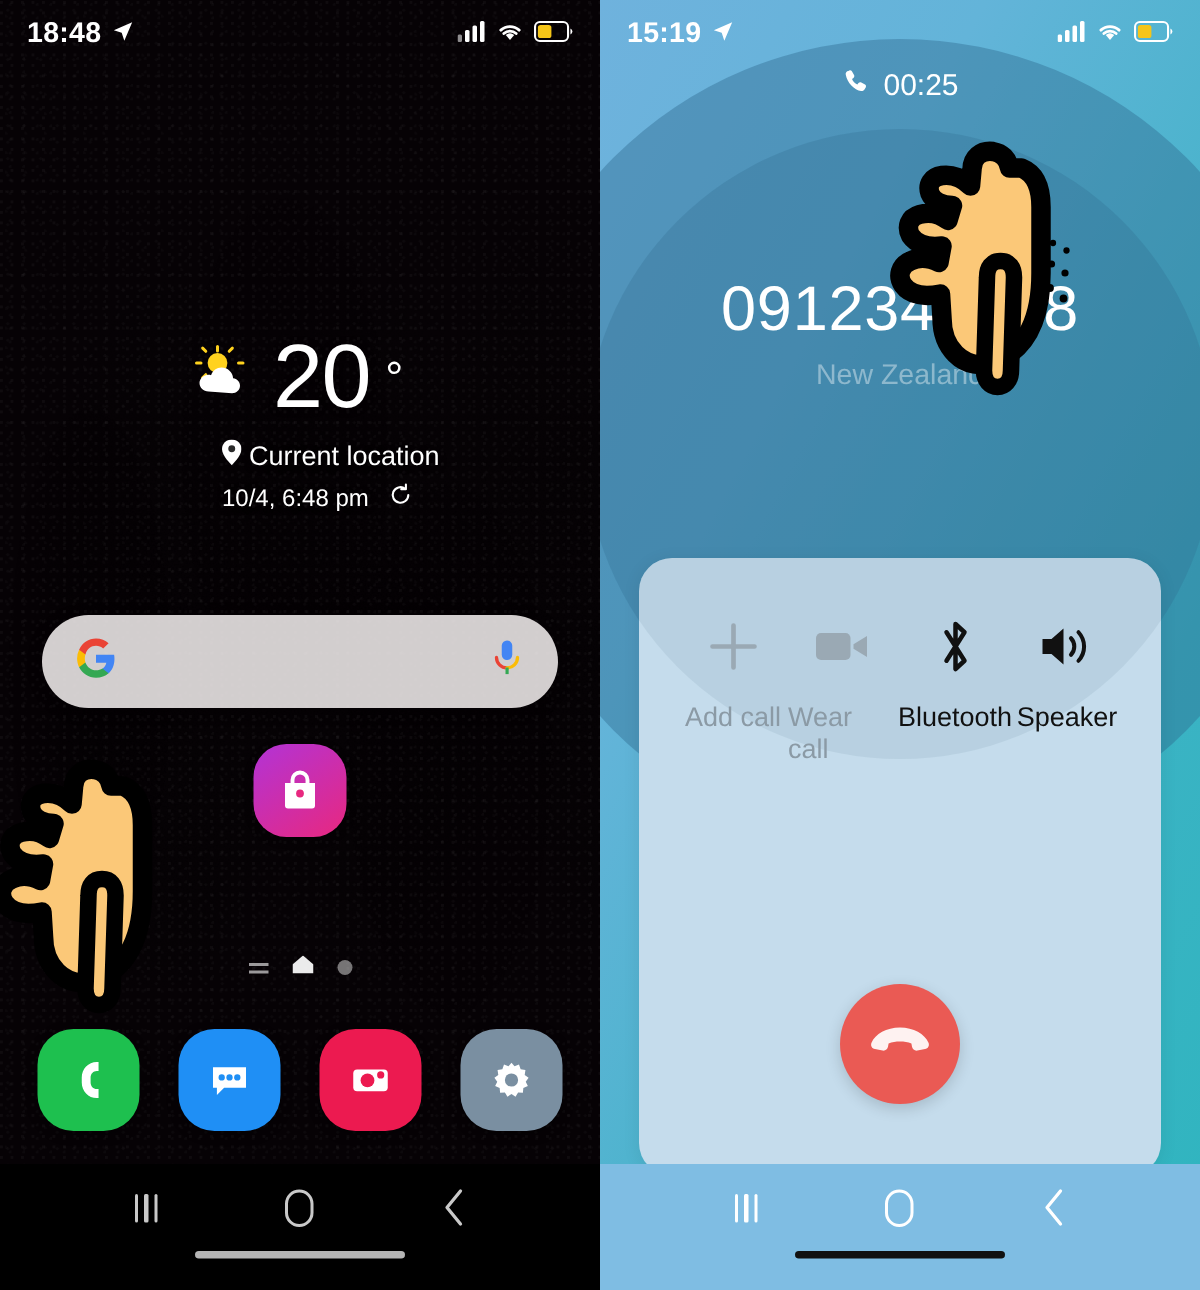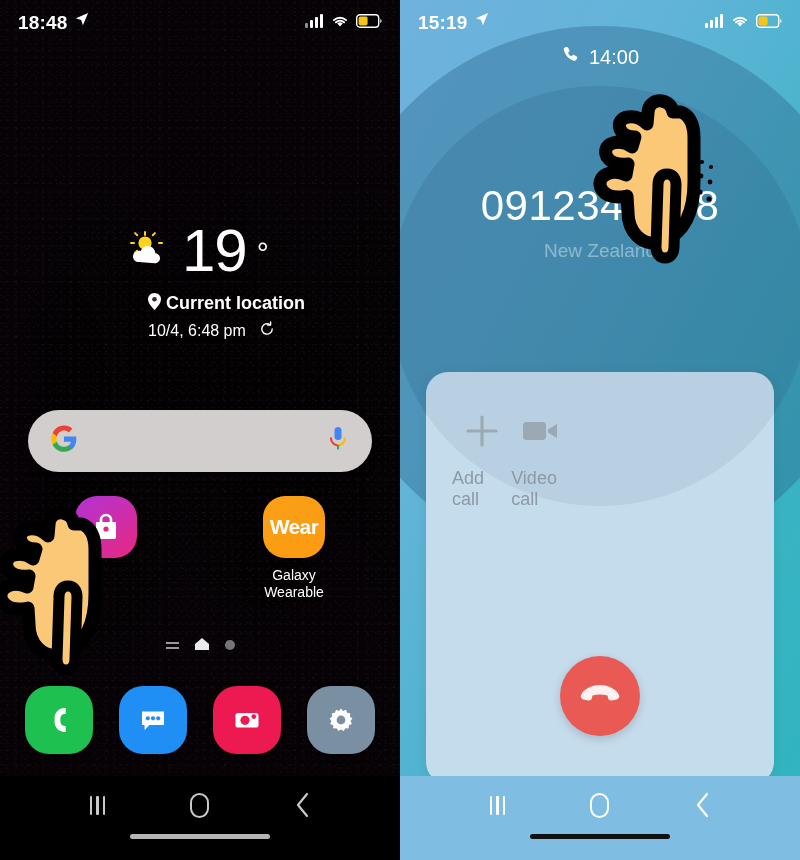--- a/index.html
+++ b/index.html
@@ -22,34 +22,34 @@
       radial-gradient(circle at 78% 35%, rgba(255,255,255,.05) 0 1px, transparent 1px),
       radial-gradient(circle at 31% 84%, rgba(255,255,255,.04) 0 1px, transparent 1px);
     background-size:7px 7px, 11px 11px, 9px 9px, 13px 13px;
     opacity:.55; pointer-events:none;
   }
 
   
   .statusbar { position:absolute; top:0; left:0; right:0; height:46px;
     display:flex; align-items:center; justify-content:space-between;
     padding:0 18px; z-index:40; }
-  .sb-left { display:flex; align-items:flex-start; gap:7px; }
+  .sb-left { display:flex; align-items:center; gap:7px; }
   .sb-time { color:#fff; font-size:19px; font-weight:600; letter-spacing:.2px; }
   .sb-loc { display:block; }
   .sb-right { display:flex; align-items:center; gap:7px; }
 
   
   .weather { position:absolute; left:0; right:0; top:222px; z-index:30;
     padding-left:126px; color:#fff; }
   .w-row1 { display:flex; align-items:center; gap:10px; }
   .w-temp { font-size:60px; font-weight:300; line-height:.95;
     text-shadow:0 1px 6px rgba(0,0,0,.45); letter-spacing:-1px; }
   .w-deg { font-size:30px; vertical-align:top; position:relative; top:2px; font-weight:300;}
   .w-row2 { display:flex; align-items:center; gap:5px; margin-top:14px; margin-left:22px;}
-  .w-loc { font-size:18px; font-weight:700; text-shadow:0 1px 5px rgba(0,0,0,.5);text-align:center; }
+  .w-loc { font-size:18px; font-weight:400; text-shadow:0 1px 5px rgba(0,0,0,.5);text-align:center; }
   .w-row3 { display:flex; align-items:center; gap:13px; margin-top:7px; margin-left:22px;}
   .w-time { font-size:16px; text-shadow:0 1px 5px rgba(0,0,0,.5); }
 
   
   .gsearch { position:absolute; left:28px; right:28px; top:410px; height:62px;
     background:rgba(244,240,240,.86); border-radius:34px; z-index:30;
     display:flex; align-items:center; justify-content:space-between;
     padding:0 22px; box-shadow:0 2px 10px rgba(0,0,0,.25); }
 
   
@@ -107,21 +107,21 @@
 
   .call-card { position:absolute; left:26px; right:26px; top:372px; height:412px;
     background:#c5dcec; border-radius:22px; z-index:14;
     box-shadow:0 2px 12px rgba(0,0,0,.08); }
   .card-tint { position:absolute; inset:0; border-radius:22px; overflow:hidden; }
   .card-tint::before { content:""; position:absolute; width:420px; height:420px;
     border-radius:50%; background:rgba(120,150,170,.16);
     left:50%; top:-286px; transform:translateX(-50%); }
 
   .ctrl-grid { position:absolute; inset:0; padding:38px 26px 0;
-    display:grid; grid-template-columns:repeat(5,1fr); grid-template-rows:112px 112px;
+    display:grid; grid-template-columns:repeat(4,1fr); grid-template-rows:112px 112px;
     z-index:3; }
   .ctrl { display:flex; flex-direction:column; align-items:center; gap:16px; }
   .ctrl-ico { height:42px; display:flex; align-items:center; justify-content:center; }
   .ctrl-lbl { font-size:18px; }
   .ctrl.on .ctrl-lbl { color:#111; }
   .ctrl.off .ctrl-lbl { color:#8b9aa5; }
 
   .endcall { position:absolute; left:50%; transform:translateX(-50%); top:656px;
     width:80px; height:80px; border-radius:50%; background:#ea5a54; z-index:16;
     display:flex; align-items:center; justify-content:center;
@@ -241,21 +241,21 @@
                 <path d="M19 21v3"></path>
                 <path d="M8 13H5"></path>
                 <path d="M33 13h3"></path>
               <path d="M11.2 5.2 9.1 3.1"></path>
                 <path d="M26.8 5.2 28.9 3.1"></path>
               <path d="M11.2 20.8 9.1 22.9"></path>
             </g>
             <path d="M13 32c-3.3 0-6-2.5-6-5.6S9.7 20.8 13 20.8c.6 0 1.2.1 1.7.3C15.8 18 18.5 16 21.7 16c4.1 0 7.5 3.2 7.7 7.2 2.6.3 4.6 2.4 4.6 5 0 2.8-2.4 5-5.3 5z" fill="#fff"></path>
           </svg>
         </span>
-        <span class="w-temp">19</span>
+        <span class="w-temp">20</span>
         <span class="w-deg">°</span>
       </div>
       <div class="w-row2">
         <span>
           <svg width="13" height="17" viewBox="0 0 13 17">
             <path d="M6.5 0C2.9 0 0 2.8 0 6.3 0 11 6.5 17 6.5 17S13 11 13 6.3C13 2.8 10.1 0 6.5 0z" fill="#fff"></path>
             <circle cx="6.5" cy="6.2" r="2.3" fill="#2b2b2b"></circle>
           </svg>
         </span>
         <span class="w-loc">Current location</span>
@@ -297,26 +297,20 @@
           <svg width="32" height="32" viewBox="0 0 32 32">
             <path d="M6 11h20v15a2 2 0 0 1-2 2H8a2 2 0 0 1-2-2z" fill="#fff"></path>
             <path d="M11 12V9a5 5 0 0 1 10 0v3" stroke="#fff" stroke-width="2.6" fill="none" stroke-linecap="round"></path>
             <circle cx="16" cy="18" r="2.6" fill="#e8287f"></circle>
           </svg>
         </div>
         <div class="app-label"></div>
       </div>
 
 
-      <div class="app">
-        <div class="app-icon squircle" style="background:linear-gradient(145deg,#fba016,#fb9b12);">
-          <span style="color:#fff;font-size:21px;font-weight:700;letter-spacing:-.6px;">Wear</span>
-        </div>
-        <div class="app-label">Galaxy Wearable</div>
-      </div>
 
     </div>
 
     <div class="pagedots">
       <span class="pd-lines">
           <i></i>
           <i></i>
         </span>
       <span>
         <svg width="14" height="12" viewBox="0 0 14 12">
@@ -429,21 +423,21 @@
         </span>
       </div>
     </div>
 
     <div class="call-timer">
       <span>
         <svg width="19" height="19" viewBox="0 0 20 20">
           <path d="M5.3 2.2c.7-.4 1.6-.2 2 .5l1.5 2.6c.4.7.2 1.5-.4 2l-1 .8c.6 1.7 2 3.1 3.7 3.8l.8-1c.5-.6 1.3-.8 2-.4l2.6 1.5c.7.4.9 1.3.5 2l-.9 1.5c-.5.8-1.4 1.2-2.3 1C8.9 15.6 4 10.7 3 5c-.2-.9.2-1.8 1-2.3z" fill="#fff"></path>
         </svg>
       </span>
-      <span>14:00</span>
+      <span>00:25</span>
     </div>
     <div class="call-number">0912345678</div>
     <div class="call-country">New Zealand</div>
 
     <div class="call-card">
       <div class="card-tint"></div>
       <div class="ctrl-grid">
 
         <div class="ctrl off">
           <span class="ctrl-ico">
@@ -454,24 +448,42 @@
           <span class="ctrl-lbl">Add call</span>
         </div>
 
         <div class="ctrl off">
           <span class="ctrl-ico">
             <svg width="40" height="28" viewBox="0 0 40 28">
               <rect x="2" y="5" width="23" height="18" rx="3.4" fill="#9aa9b4"></rect>
               <path d="M27 12.5 36 7v14l-9-5.5z" fill="#9aa9b4"></path>
             </svg>
           </span>
-          <span class="ctrl-lbl">Video call</span>
-        </div>
-
-
+          <span class="ctrl-lbl">Wear call</span>
+        </div>
+
+        <div class="ctrl on">
+          <span class="ctrl-ico">
+            <svg width="32" height="40" viewBox="0 0 26 40">
+              <path d="M7 10.5 19 29.5 13 35V5l6 5.5L7 29.5" stroke="#111" stroke-width="3" fill="none" stroke-linejoin="round" stroke-linecap="round"></path>
+            </svg>
+          </span>
+          <span class="ctrl-lbl">Bluetooth</span>
+        </div>
+
+        <div class="ctrl on">
+          <span class="ctrl-ico">
+            <svg width="40" height="32" viewBox="0 0 40 32">
+              <path d="M4 11h6l8-7v24l-8-7H4z" fill="#111"></path>
+              <path d="M23 10.5a8 8 0 0 1 0 11" stroke="#111" stroke-width="2.7" fill="none" stroke-linecap="round"></path>
+              <path d="M28 6.5a14 14 0 0 1 0 19" stroke="#111" stroke-width="2.7" fill="none" stroke-linecap="round"></path>
+            </svg>
+          </span>
+          <span class="ctrl-lbl">Speaker</span>
+        </div>
 
 
       </div>
     </div>
 
     <div class="endcall">
       <span>
         <svg width="40" height="26" viewBox="0 0 40 26">
           <path d="M20 4C11 4 3.5 8.4 1 14.1c-.8 1.9.3 3.9 2.3 4.3l5.1 1c1.7.3 3.3-.8 3.6-2.5l.4-2.3c2.3-.8 4.8-1.2 7.6-1.2s5.3.4 7.6 1.2l.4 2.3c.3 1.7 1.9 2.8 3.6 2.5l5.1-1c2-.4 3.1-2.4 2.3-4.3C36.5 8.4 29 4 20 4z" fill="#fff" opacity=".92"></path>
         </svg>

